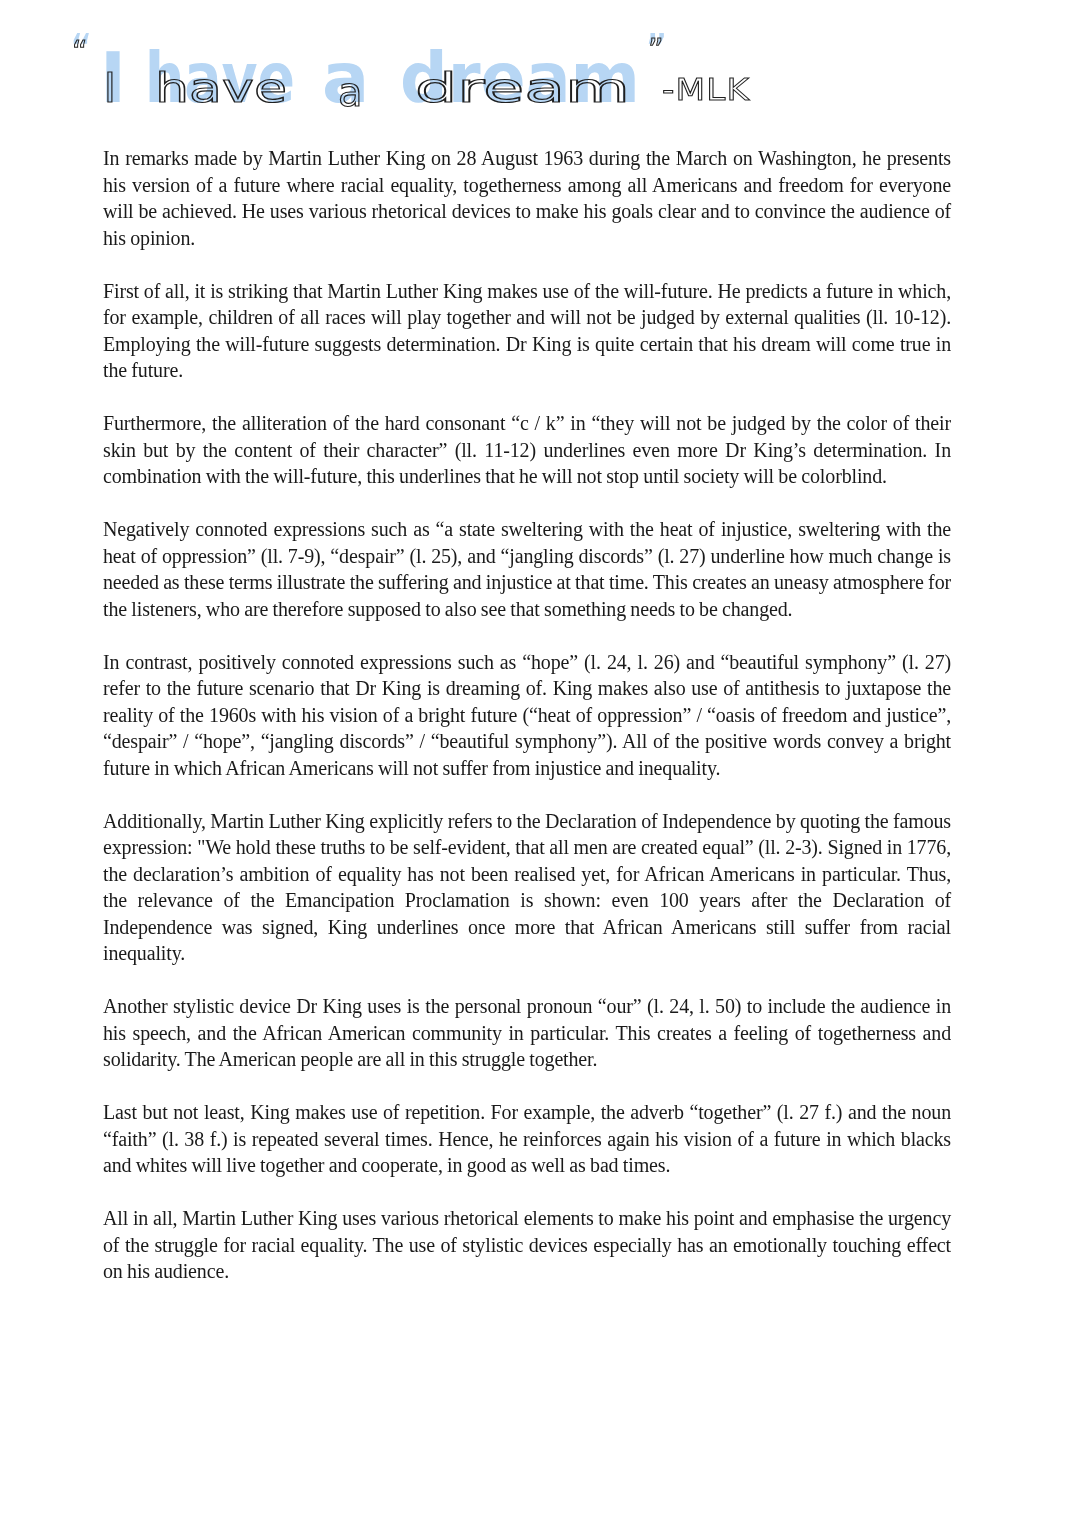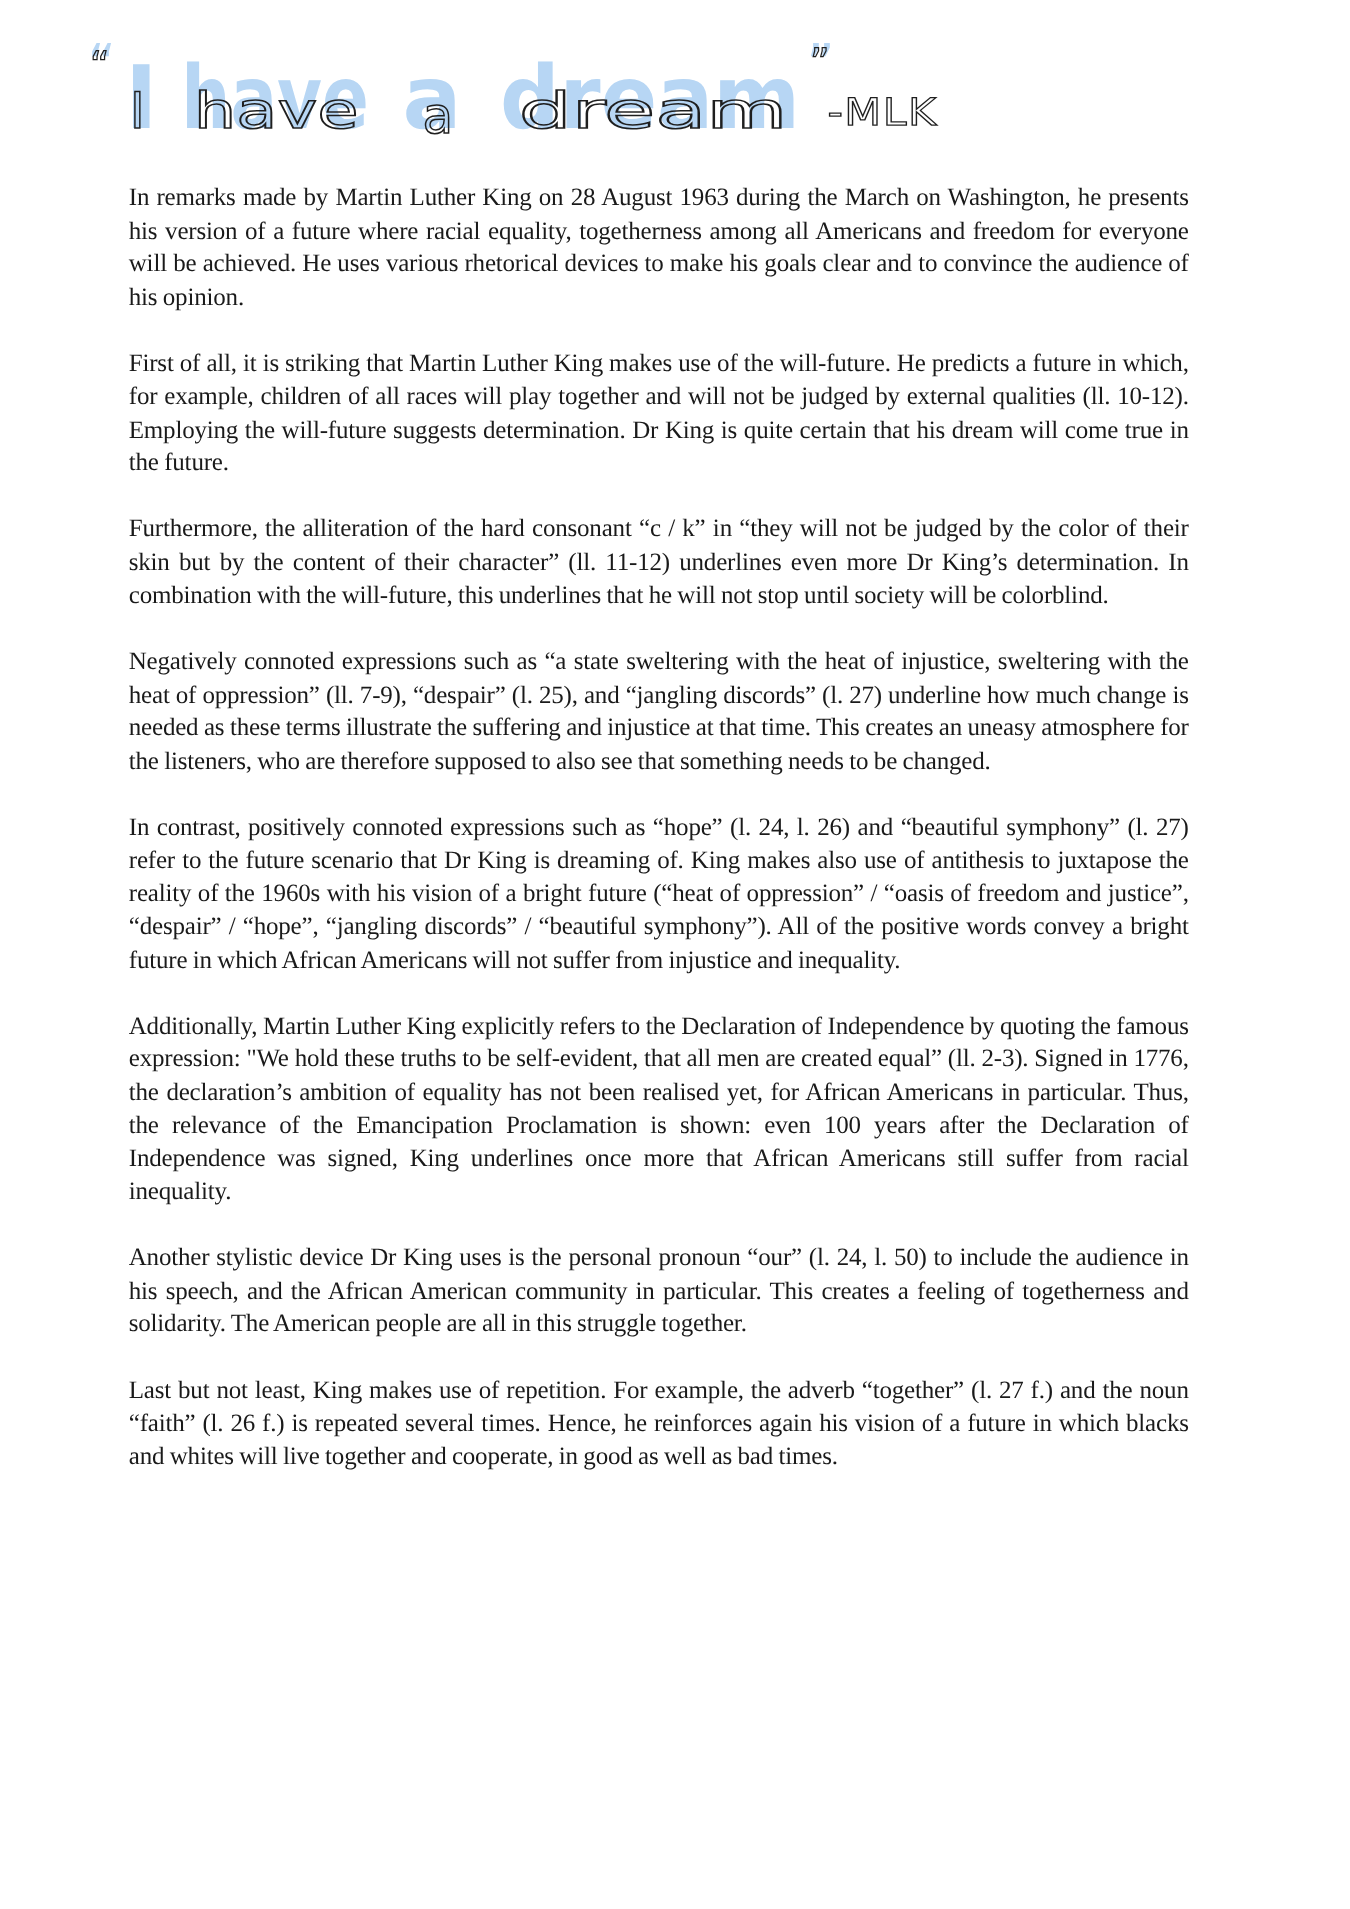--- a/index.html
+++ b/index.html
@@ -100,14 +100,15 @@
 </div>
 
 <div class="content">
   <p>In remarks made by Martin Luther King on 28 August 1963 during the March on Washington, he presents his version of a future where racial equality, togetherness among all Americans and freedom for everyone will be achieved. He uses various rhetorical devices to make his goals clear and to convince the audience of his opinion.</p>
   <p>First of all, it is striking that Martin Luther King makes use of the will-future. He predicts a future in which, for example, children of all races will play together and will not be judged by external qualities (ll. 10-12). Employing the will-future suggests determination. Dr King is quite certain that his dream will come true in the future.</p>
   <p>Furthermore, the alliteration of the hard consonant “c / k” in “they will not be judged by the color of their skin but by the content of their character” (ll. 11-12) underlines even more Dr King’s determination. In combination with the will-future, this underlines that he will not stop until society will be colorblind.</p>
   <p>Negatively connoted expressions such as “a state sweltering with the heat of injustice, sweltering with the heat of oppression” (ll. 7-9), “despair” (l. 25), and “jangling discords” (l. 27) underline how much change is needed as these terms illustrate the suffering and injustice at that time. This creates an uneasy atmosphere for the listeners, who are therefore supposed to also see that something needs to be changed.</p>
   <p>In contrast, positively connoted expressions such as “hope” (l. 24, l. 26) and “beautiful symphony” (l. 27) refer to the future scenario that Dr King is dreaming of. King makes also use of antithesis to juxtapose the reality of the 1960s with his vision of a bright future (“heat of oppression” / “oasis of freedom and justice”, “despair” / “hope”, “jangling discords” / “beautiful symphony”). All of the positive words convey a bright future in which African Americans will not suffer from injustice and inequality.</p>
   <p>Additionally, Martin Luther King explicitly refers to the Declaration of Independence by quoting the famous expression: "We hold these truths to be self-evident, that all men are created equal” (ll. 2-3). Signed in 1776, the declaration’s ambition of equality has not been realised yet, for African Americans in particular. Thus, the relevance of the Emancipation Proclamation is shown: even 100 years after the Declaration of Independence was signed, King underlines once more that African Americans still suffer from racial inequality.</p>
   <p>Another stylistic device Dr King uses is the personal pronoun “our” (l. 24, l. 50) to include the audience in his speech, and the African American community in particular. This creates a feeling of togetherness and solidarity. The American people are all in this struggle together.</p>
-  <p>Last but not least, King makes use of repetition. For example, the adverb “together” (l. 27 f.) and the noun “faith” (l. 26 f.) is repeated several times. Hence, he reinforces again his vision of a future in which blacks and whites will live together and cooperate, in good as well as bad times.</p>
+  <p>Last but not least, King makes use of repetition. For example, the adverb “together” (l. 27 f.) and the noun “faith” (l. 38 f.) is repeated several times. Hence, he reinforces again his vision of a future in which blacks and whites will live together and cooperate, in good as well as bad times.</p>
+  <p>All in all, Martin Luther King uses various rhetorical elements to make his point and emphasise the urgency of the struggle for racial equality. The use of stylistic devices especially has an emotionally touching effect on his audience.</p>
 </div>
 
 </body></html>

